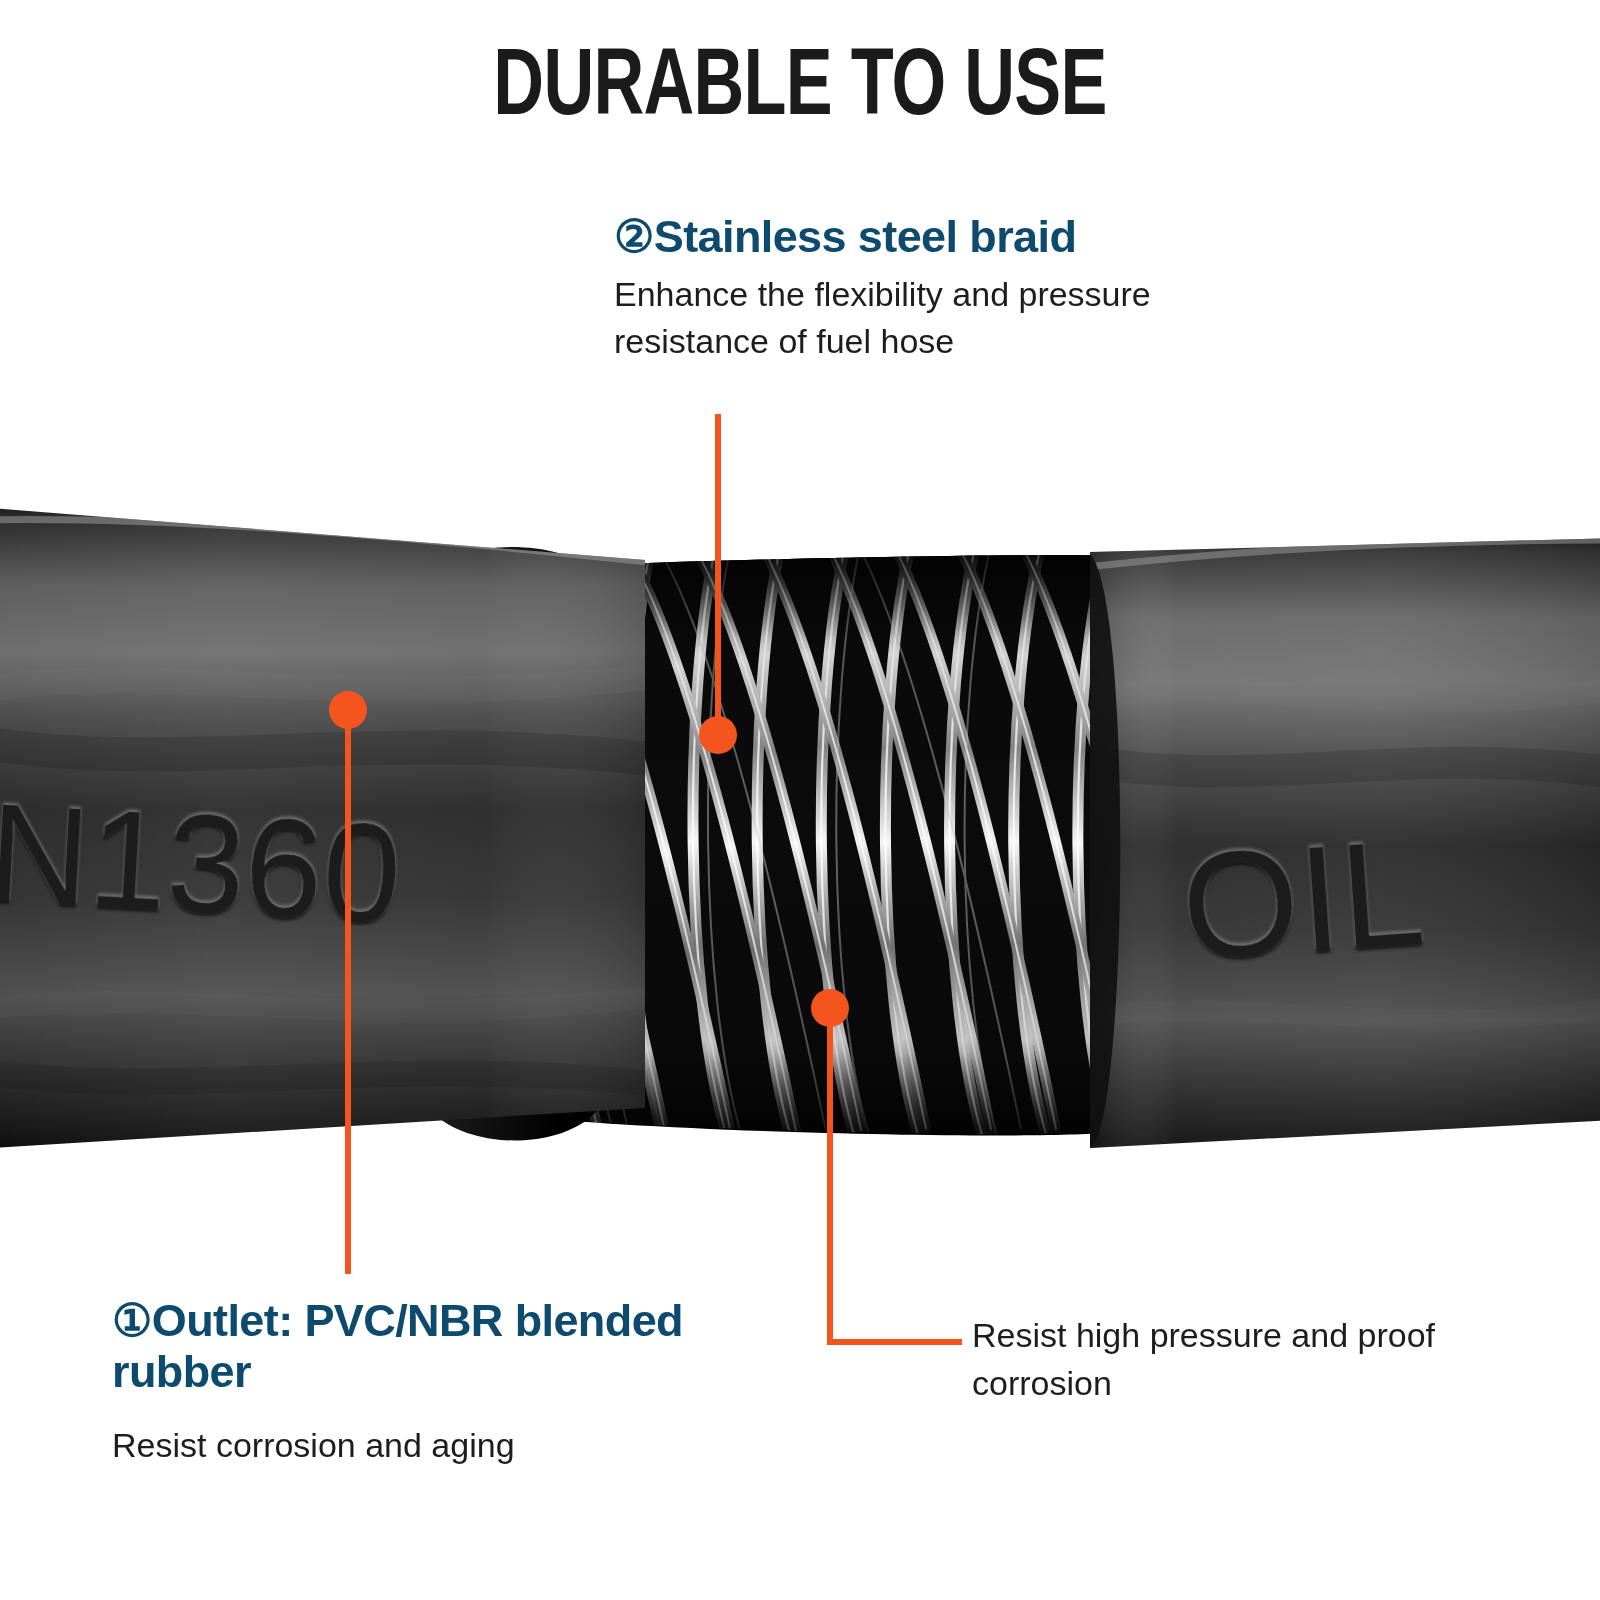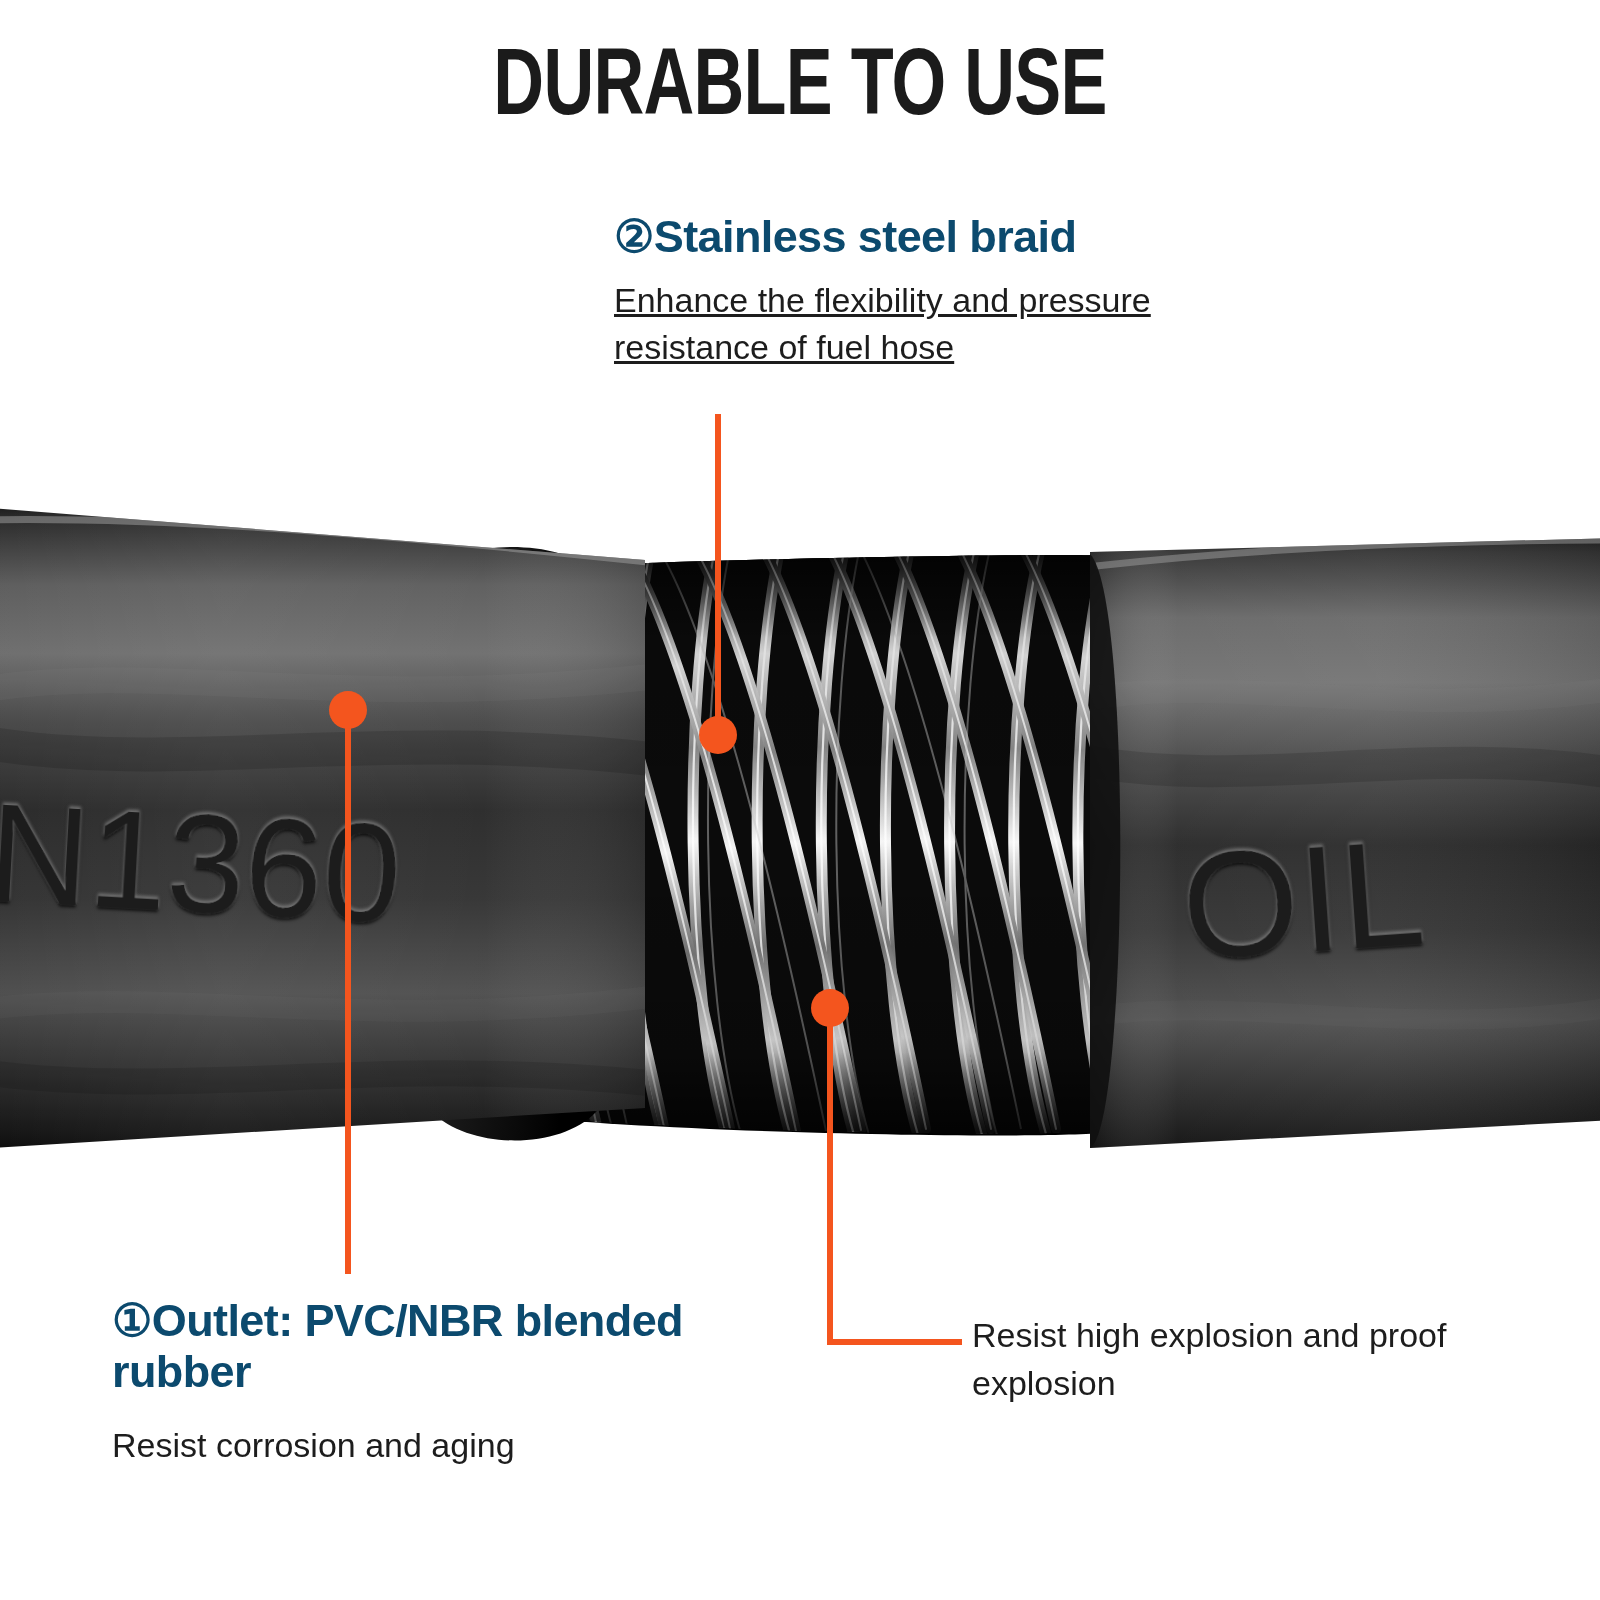--- a/index.html
+++ b/index.html
@@ -44,21 +44,21 @@
   .callout .num{font-weight:bold;}
   .callout .sub{
     font-size:34px;
     line-height:1.40;
     color:#1d1d1d;
     margin:10px 0 0 0;
     font-weight:normal;
   }
 
   #callout-2{top:212px;left:614px;width:700px;}
-  #callout-2 .sub{margin-top:14px;text-decoration:underline;}
+  #callout-2 .sub{margin-top:8px;}
 
   #callout-1{top:1296px;left:112px;width:640px;}
   #callout-1 .sub{margin-top:24px;}
 
   #callout-3{top:1296px;left:972px;width:520px;}
   #callout-3 .sub{margin-top:16px;}
 </style>
 </head>
 <body>
 
@@ -315,16 +315,16 @@
     <p class="hd"><span class="num">②</span><span>Stainless steel braid</span></p>
     <p class="sub">Enhance the flexibility and pressure resistance of fuel hose</p>
   </div>
 
   <div class="callout" id="callout-1">
     <p class="hd"><span class="num">①</span><span>Outlet: PVC/NBR blended rubber</span></p>
     <p class="sub">Resist corrosion and aging</p>
   </div>
 
   <div class="callout" id="callout-3">
-    <p class="sub">Resist high explosion and proof explosion</p>
+    <p class="sub">Resist high pressure and proof corrosion</p>
   </div>
 
 </div>
 
 </body></html>

